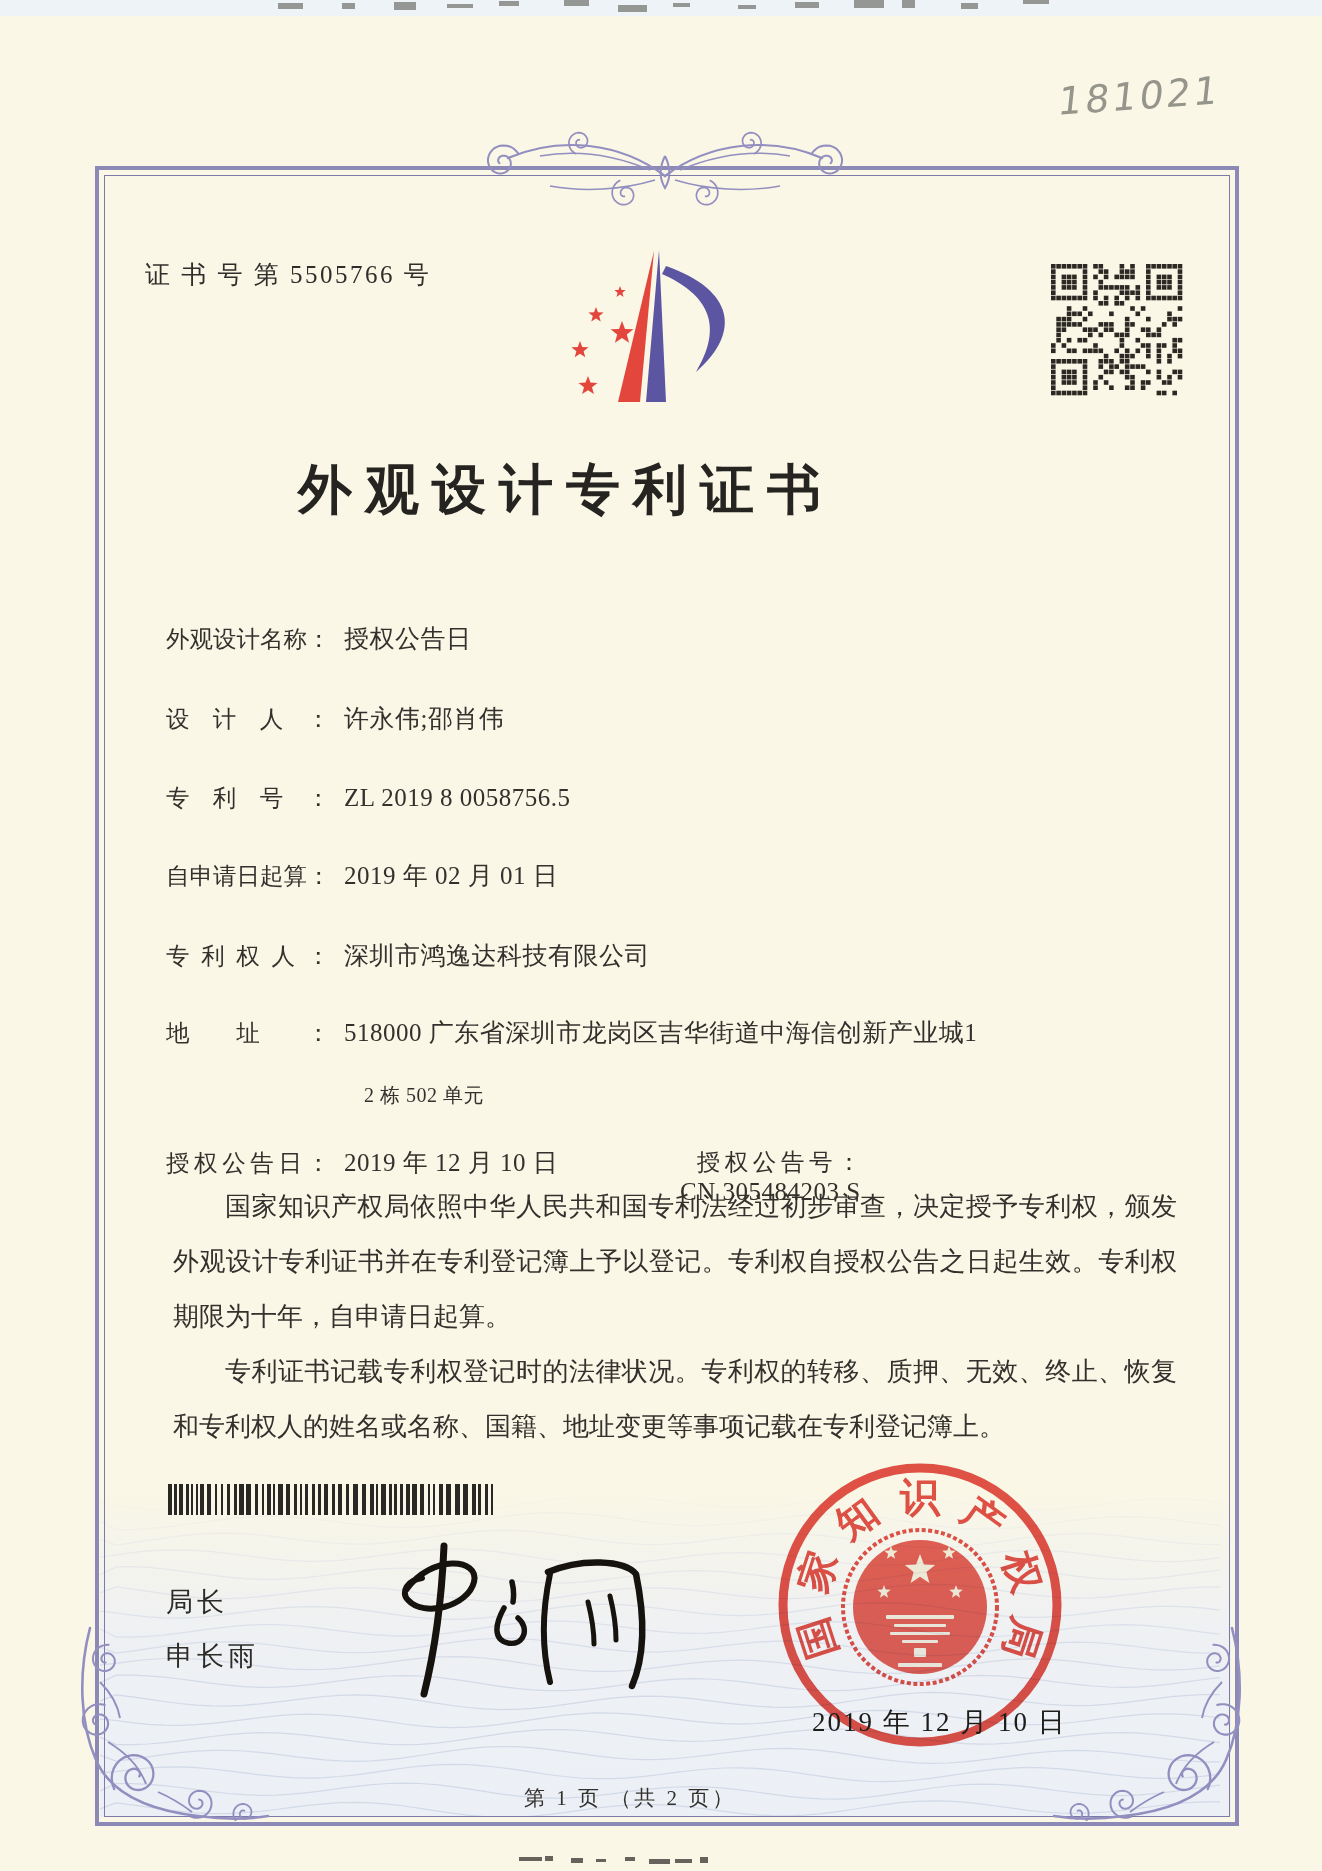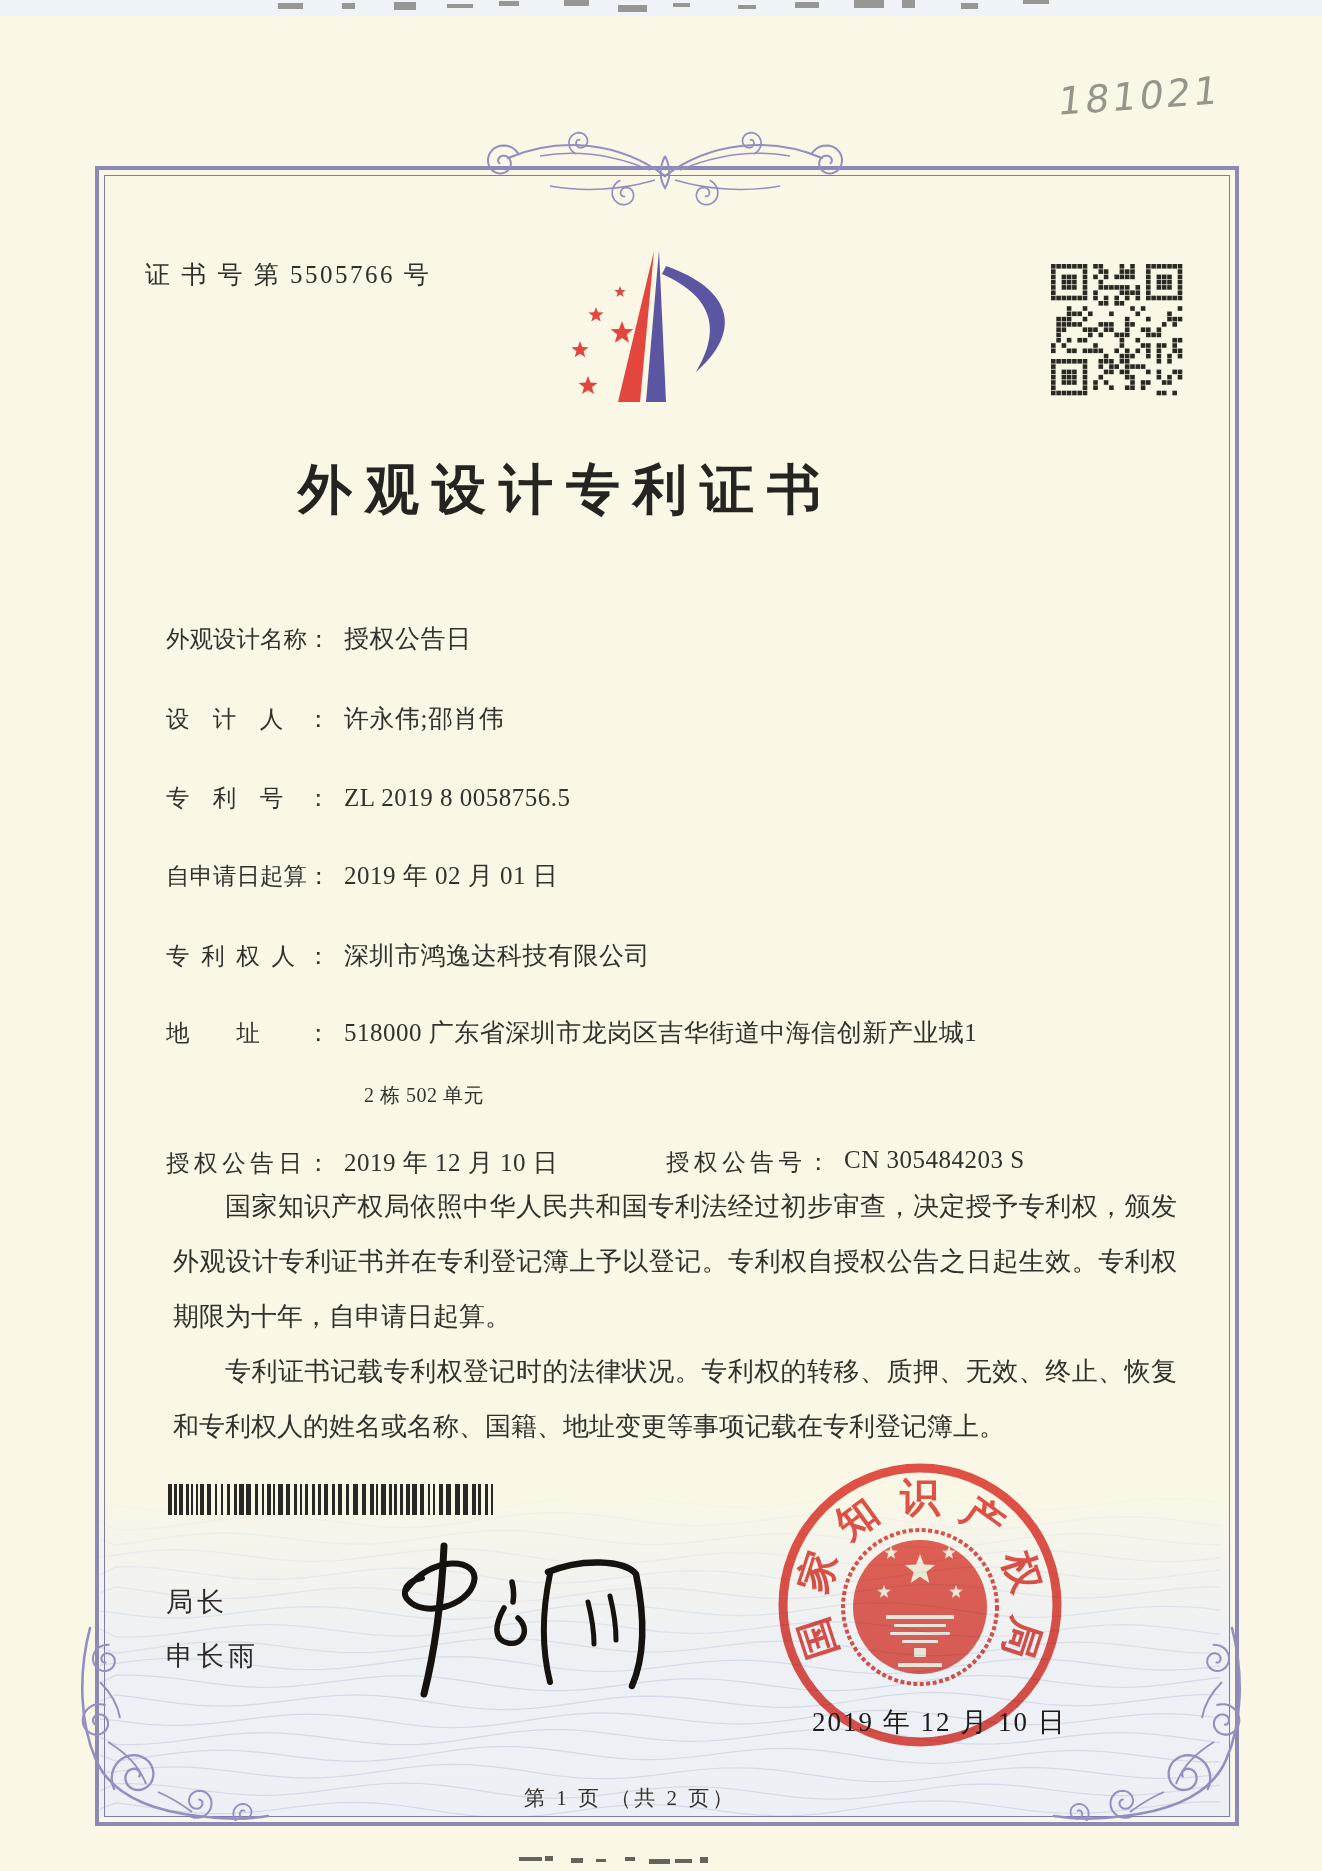--- a/index.html
+++ b/index.html
@@ -16,21 +16,21 @@
   #waves{left:100px;top:1498px;z-index:1;}
   
   .certno{left:145px;top:258px;font-size:25px;letter-spacing:2.5px;color:#2f2e2b;z-index:3;}
   .handwritten{left:1058px;top:74px;font-size:38px;color:#84847c;opacity:.85;letter-spacing:3px;
                font-family:"DejaVu Sans",sans-serif;transform:rotate(-4deg) skewX(-10deg);z-index:7;}
   .title{left:298px;top:454px;font-size:54px;font-weight:700;letter-spacing:13px;color:#262421;z-index:3;white-space:nowrap;}
   .row{left:166px;display:flex;align-items:baseline;z-index:3;white-space:nowrap;}
   .flabel{display:inline-block;width:164px;font-size:23.5px;text-align:justify;text-align-last:justify;color:#33312d;}
   .fvalue{font-size:25px;margin-left:14px;letter-spacing:.5px;color:#33312d;}
   .addr2{left:364px;top:1082px;font-size:20px;letter-spacing:.5px;z-index:3;color:#33312d;}
-  .grp2{position:absolute;left:500px;display:flex;align-items:flex-start;}
+  .grp2{position:absolute;left:500px;display:flex;align-items:flex-end;flex-direction:column;}
   .bodytxt{left:162px;width:1004px;font-size:26px;line-height:55px;text-align:justify;color:#33312d;z-index:3;margin:11px;}
   .indent{text-indent:2em;}
   .director{left:166px;font-size:27px;letter-spacing:4px;color:#2d2b28;z-index:3;}
   .sealdate{left:812px;top:1704px;font-size:27px;letter-spacing:2px;color:#1e1c1a;z-index:5;}
   .footer{left:500px;top:1784px;width:260px;text-align:center;font-size:21px;letter-spacing:3px;color:#33312d;z-index:3;}
   svg.abs{display:block;}
   #seal{z-index:4;mix-blend-mode:multiply;opacity:.93;}
   #signature{z-index:4;}
   #artifacts{left:0;top:0;z-index:7;pointer-events:none;}
 </style>

